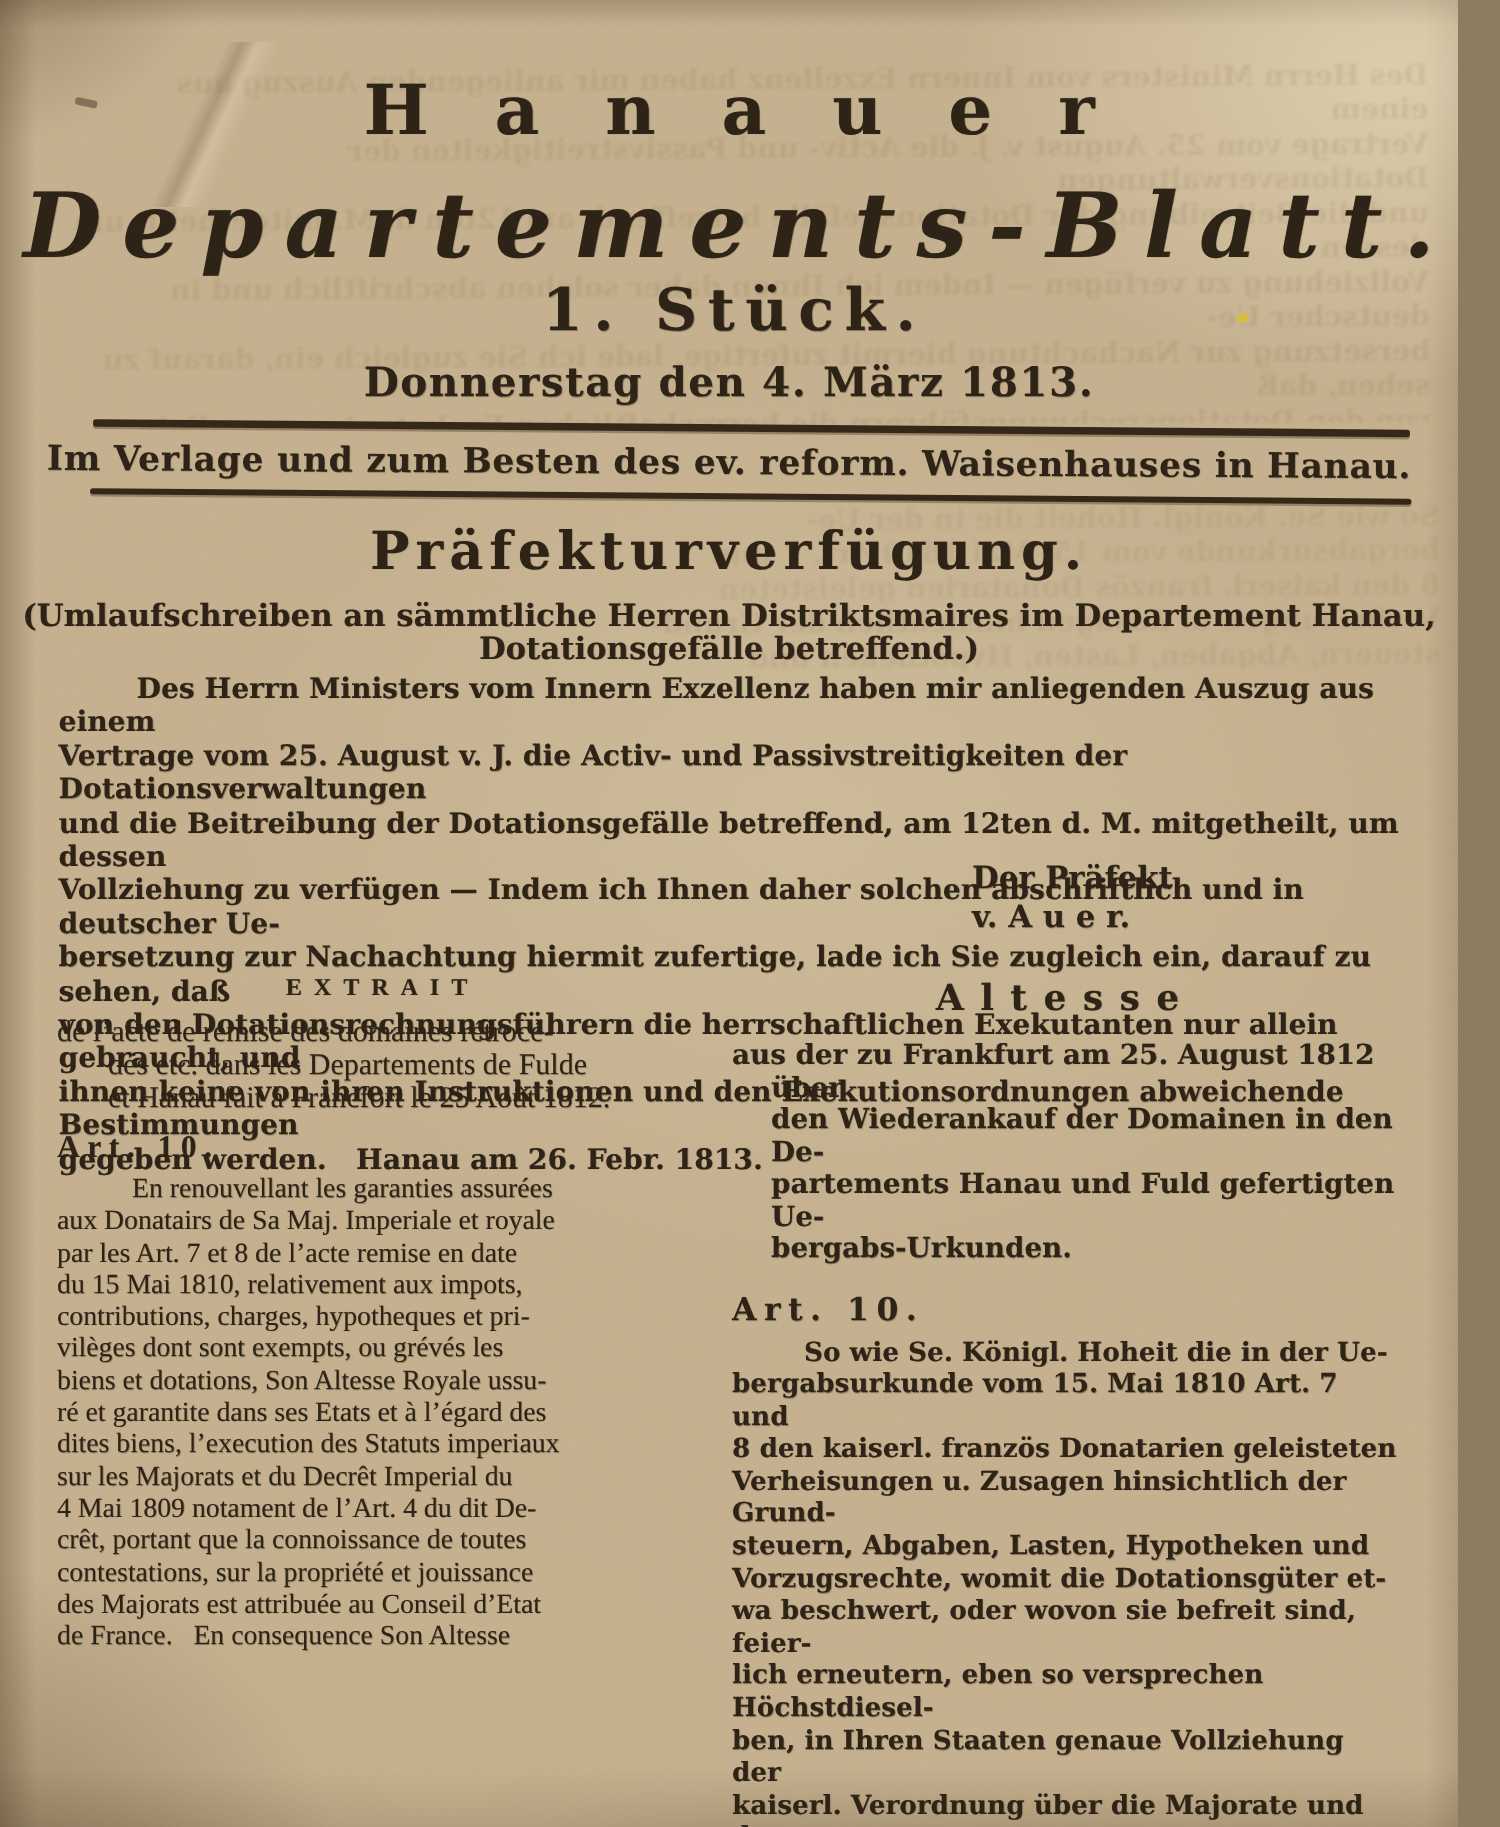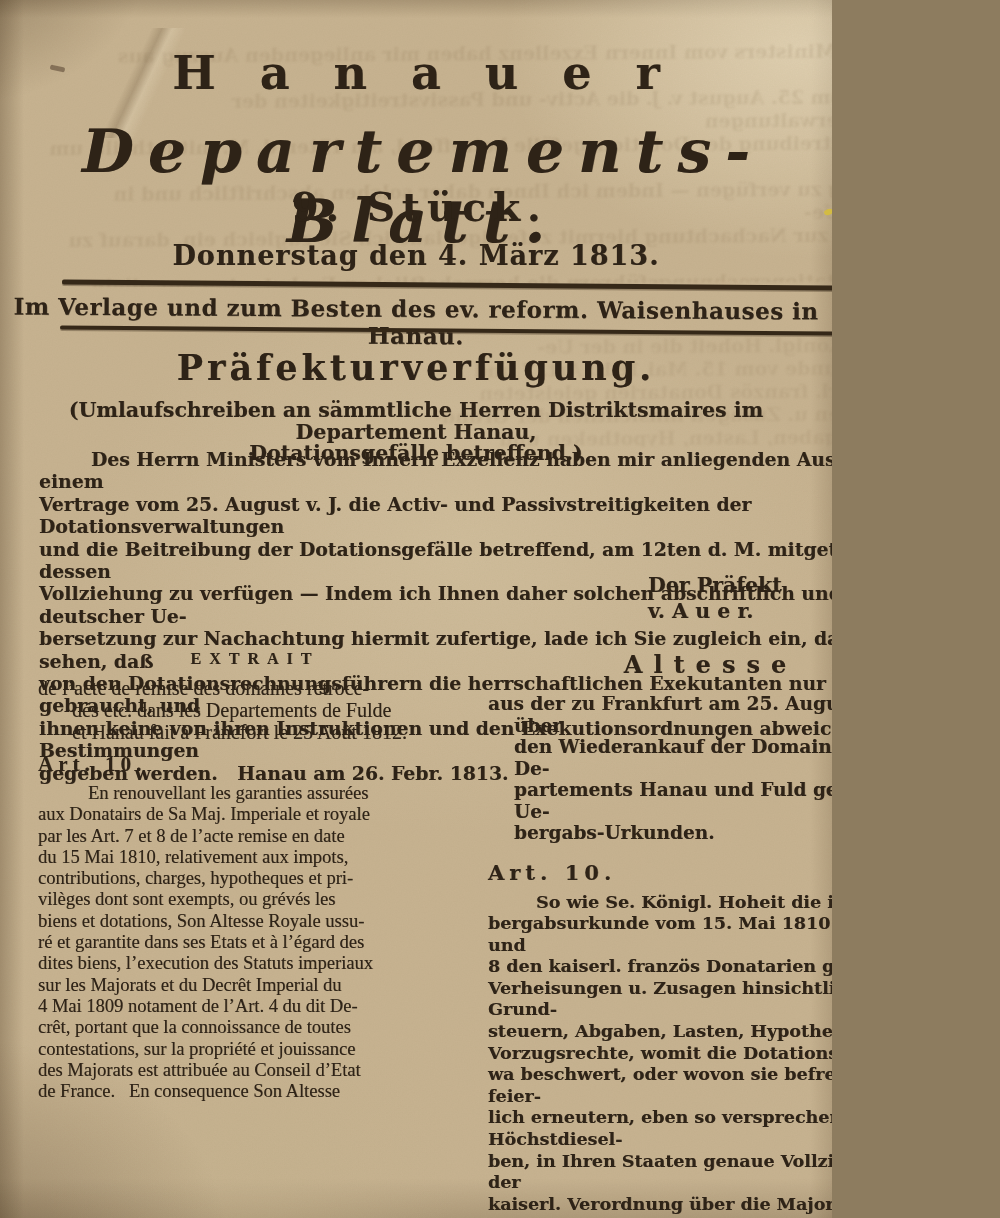--- a/index.html
+++ b/index.html
@@ -1,17 +1,17 @@
 <!DOCTYPE html>
 <html><head>
 <meta charset="utf-8">
 <style>
   html,body{margin:0;padding:0;background:#8d7c5f;}
   .page{
-    position:relative;width:832px;height:1218px;overflow:hidden;
+    position:relative;width:972px;height:1218px;overflow:hidden;
     font-family:"DejaVu Serif", serif;color:#2e2317;
     background:
       radial-gradient(420px 300px at 96% 4%, rgba(242,231,203,.55), transparent 70%),
       radial-gradient(260px 200px at -40px -40px, rgba(74,56,33,.42), transparent 72%),
       radial-gradient(340px 280px at -2% 102%, rgba(74,56,33,.34), transparent 72%),
       radial-gradient(300px 220px at 30% 96%, rgba(196,178,142,.5), transparent 70%),
       radial-gradient(500px 380px at 55% 45%, rgba(222,207,175,.35), transparent 75%),
       linear-gradient(90deg, rgba(74,56,33,.30), transparent 24px),
       linear-gradient(180deg, rgba(74,56,33,.24), transparent 18px),
       linear-gradient(0deg, rgba(74,56,33,.20), transparent 40px),
@@ -91,21 +91,21 @@
 ben, in Ihren Staaten genaue Vollziehung der
 kaiserl. Verordnung über die Majorate und des
 kaiserl. Dekrets vom 4. Mai 1809, namentlich
 des 4. Artikels, worin es heißt, daß die Erle-
 digung aller Streitigkeiten über Eigenthum,</div>
 
   <div class="crease"></div>
 
   <div class="abs center fraktur ink title1">Hanauer</div>
   <div class="abs center fraktur ink title2">Departements-Blatt.</div>
-  <div class="abs center fraktur ink issue">9. Stück.</div>
+  <div class="abs center fraktur ink issue">1. Stück.</div>
   <div class="abs center fraktur ink dateline">Donnerstag den 4. März 1813.</div>
 
   <div class="rule rule1"></div>
   <div class="abs center fraktur ink imprint">Im Verlage und zum Besten des ev. reform. Waisenhauses in Hanau.</div>
   <div class="rule rule2"></div>
 
   <div class="abs center fraktur ink decree-sub lines">(Umlaufschreiben an sämmtliche Herren Distriktsmaires im Departement Hanau,
 Dotationsgefälle betreffend.)</div>
   <div class="abs center fraktur ink decree-heading">Präfekturverfügung.</div>
   <div class="abs fraktur ink decree-body lines">Des Herrn Ministers vom Innern Exzellenz haben mir anliegenden Auszug aus einem

